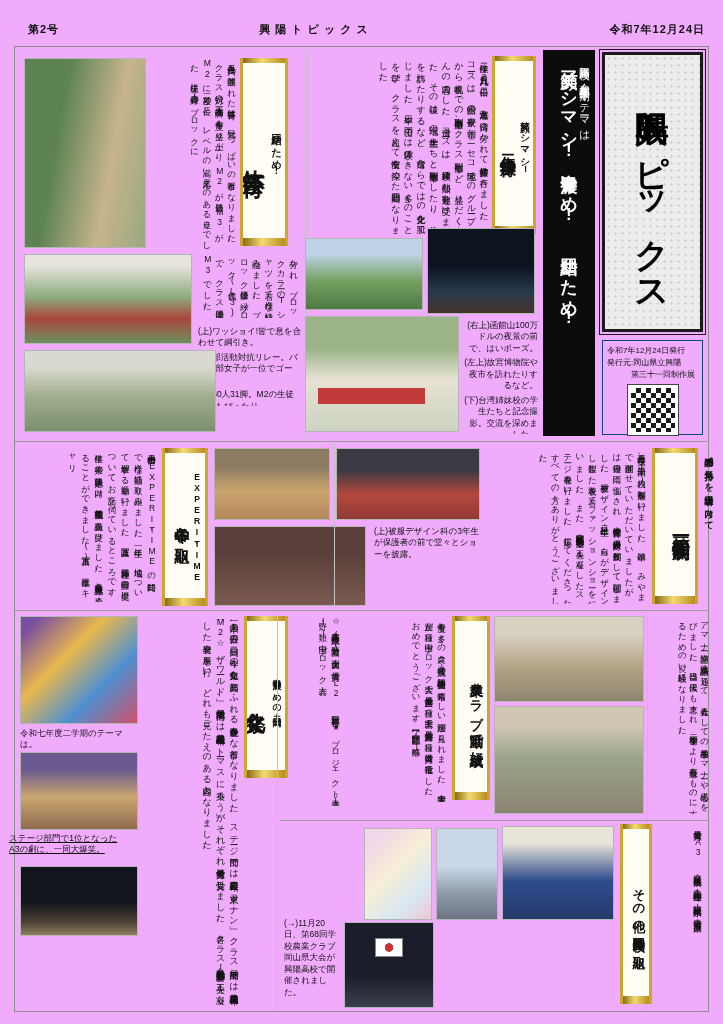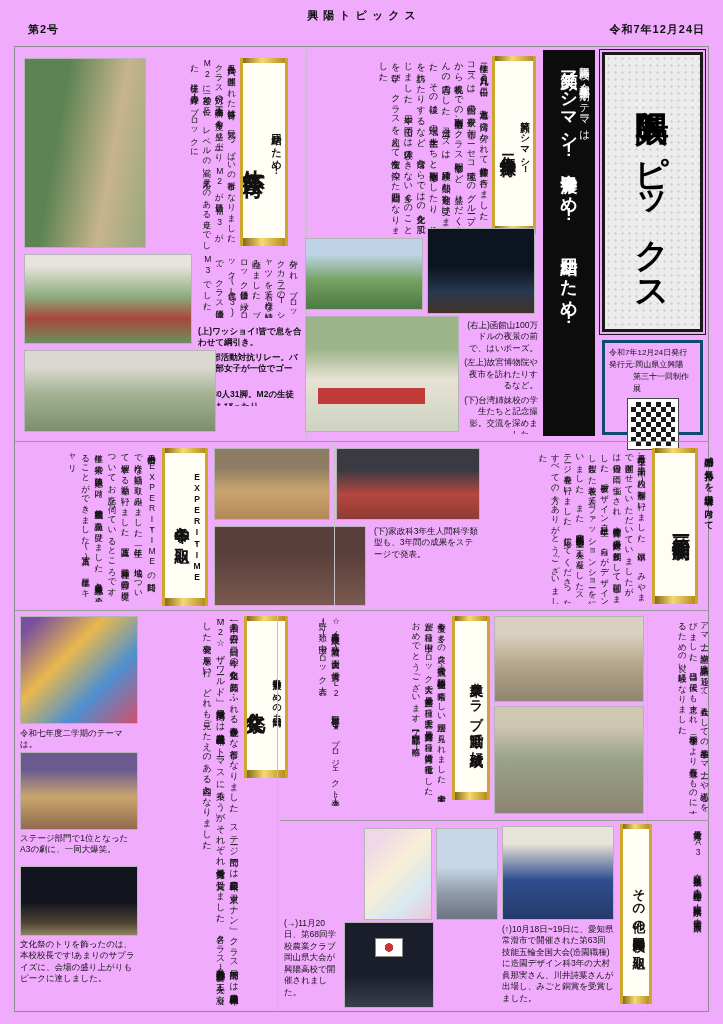--- a/index.html
+++ b/index.html
@@ -28,21 +28,21 @@
   .masthead{border:3px solid #1a1a1a;outline:1px solid #1a1a1a;outline-offset:2px;
         background-color:#ececec;
         background-image:radial-gradient(#d2d2d2 1px,transparent 1.2px);background-size:7px 7px;
         display:flex;align-items:center;justify-content:center;}
   .masthead .mt{writing-mode:vertical-rl;text-orientation:upright;font-family:"DejaVu Serif","Liberation Serif",serif;
         font-weight:700;font-size:34px;letter-spacing:3px;color:#000;}
   .banner{background:#0c0c0c;color:#fff;writing-mode:vertical-rl;text-orientation:upright;
         padding:8px 4px;overflow:hidden;}
   .banner .sub{display:block;font-size:10.5px;letter-spacing:1px;line-height:1.2;}
   .banner .main{display:block;font-size:17px;font-weight:700;letter-spacing:1px;margin-left:4px;line-height:1.15;}
-  .pubbox{border:3px solid #0c4a6e;font-size:8px;line-height:1.5;padding:4px;}
+  .pubbox{border:1px solid #0c4a6e;font-size:8px;line-height:1.5;padding:4px;}
   .qr{width:44px;height:44px;margin:4px auto 0 auto;border:3px solid #fff;outline:1px solid #444;
       background:repeating-conic-gradient(#1a1a1a 0 25%,#fff 0 50%);background-size:10px 10px;}
   .hdr{font-size:11px;font-weight:700;letter-spacing:1px;}
   
   .p-tug{background:linear-gradient(100deg,#5d8354 30%,#c7b48c 68%,#9aa87e);}
   .p-relay{background:linear-gradient(180deg,#e6e4dc 12%,#8cab7c 48%,#a8473c 72%,#6d8f5f);}
   .p-run{background:linear-gradient(180deg,#d9d9d1 20%,#a2b091 55%,#7c8f6d);}
   .p-niseko{background:linear-gradient(180deg,#bed4e6 22%,#74a061 60%,#4e7a45);}
   .p-hakodate{background:linear-gradient(180deg,#0c1420 45%,#28394e 75%,#43332a);}
   .p-taiwan{background:linear-gradient(180deg,#9cb489 28%,#e7e2d4 55%,#cdd3c0);}
@@ -62,35 +62,35 @@
   .p-a3{background:linear-gradient(180deg,#6b5a8f 22%,#caa66f 58%,#8f6b4f);}
   .p-principal{background:linear-gradient(180deg,#13151e 52%,#4f4335 82%,#8f8062);}
   .redstrip{position:absolute;left:8%;top:62%;width:70%;height:14%;background:#c23b3b;}
 </style>
 </head>
 <body>
 
 <div class="page">
 
   <div class="abs hdr" style="left:28px;top:22px;">第2号</div>
-  <div class="abs hdr" style="left:0;top:8px;width:628px;text-align:center;margin-left:48px;">興 陽 ト ピ ッ ク ス</div>
+  <div class="abs hdr" style="left:0;top:22px;width:628px;text-align:center;">興 陽 ト ピ ッ ク ス</div>
   <div class="abs hdr" style="right:18px;top:22px;">令和7年12月24日</div>
 
   <div class="abs frame" style="left:14px;top:46px;width:695px;height:966px;"></div>
 
   <div class="abs hbox" style="left:240px;top:58px;width:48px;height:188px;">
     <span class="kick">団結かため!</span>
     <span class="ttl" style="font-size:24px;">体育祭</span>
   </div>
   <div class="abs v body-text" style="left:148px;top:58px;width:90px;height:192px;font-size:8.5px;line-height:1.45;">九月二十六日に開催された体育祭は、元気いっぱいの行事となりました。クラス対抗の三十人三十一脚は今年度も盛り上がり、M2が優勝、M3がM2に一秒差で二位と、レベルの高い見応えのある走りでした。生徒は赤・青・緑のブロックに</div>
   <div class="abs photo p-tug" style="left:24px;top:58px;width:122px;height:190px;"></div>
 
   <div class="abs v body-text" style="left:198px;top:254px;width:102px;height:64px;font-size:8.5px;line-height:1.45;">分かれ、ブロックカラーのTシャツを着て様々な競技に臨みました。ブロック優勝は緑ブロック(代表L3)で、クラス優勝はM3でした。</div>
   <div class="abs photo p-relay" style="left:24px;top:254px;width:168px;height:90px;"></div>
-  <div class="abs cap" style="left:198px;top:326px;width:104px;height:80px;font-weight:bold;">
+  <div class="abs cap" style="left:198px;top:326px;width:104px;height:80px;">
     <p>(上)ワッショイ!皆で息を合わせて綱引き。</p>
     <p>(中)部活動対抗リレー。バスケ部女子が一位でゴール。</p>
     <p>(下)30人31脚。M2の生徒の息もぴったり。</p>
   </div>
   <div class="abs photo p-run" style="left:24px;top:350px;width:192px;height:82px;"></div>
 
   <div class="abs vline" style="left:306px;top:50px;height:388px;"></div>
 
   <div class="abs hbox" style="left:492px;top:56px;width:44px;height:178px;">
     <span class="kick" style="font-size:9.5px;">笑顔マシマシ!</span>
@@ -134,31 +134,30 @@
 
   <div class="abs vline" style="left:334px;top:444px;height:162px;"></div>
 
   <div class="abs v" style="left:701px;top:450px;width:14px;height:152px;font-size:9px;font-weight:700;letter-spacing:1px;">感謝の気持ちを保護者に向けて</div>
   <div class="abs hbox" style="left:652px;top:448px;width:46px;height:156px;">
     <span class="ttl" style="font-size:18px;">第三十一回制作展</span>
   </div>
   <div class="abs v body-text" style="left:484px;top:448px;width:164px;height:156px;font-size:8.5px;line-height:1.45;">十月五日午後、第三十一回(校内)制作展を行いました。例年は、みやま公園で開催させていただいていましたが、今年度は連日の雨に悩まされ、本校体育館で保護者対象の制作展として開催しました。被服デザイン科二・三年生は、自らがデザインし製作した衣装を着てファッションショーを行いました。また、家政科三年生人間科学類型も工夫を凝らしたステージ発表を行いました。応援してくださったすべての方々、ありがとうございました。</div>
   <div class="abs photo p-aud" style="left:336px;top:448px;width:144px;height:72px;"></div>
   <div class="abs cap" style="left:374px;top:526px;width:106px;height:78px;">
-    <p>(下)家政科3年生人間科学類型も、3年間の成果をステージで発表。</p>
+    <p>(上)被服デザイン科の3年生が保護者の前で堂々とショーを披露。</p>
   </div>
 
   <div class="abs hline" style="left:15px;top:610px;width:694px;"></div>
 
   <div class="abs photo p-open" style="left:20px;top:616px;width:118px;height:108px;"></div>
   <div class="abs cap" style="left:20px;top:728px;width:118px;height:22px;">令和七年度二学期のテーマは。</div>
   <div class="abs photo p-a3" style="left:20px;top:752px;width:118px;height:78px;"></div>
-  <div class="abs cap" style="left:20px;top:833px;width:118px;height:30px;">ステージ部門で1位となったA3の劇に、一同大爆笑。</div>
+  <div class="abs cap" style="left:9px;top:833px;width:118px;height:30px;text-decoration:underline;">ステージ部門で1位となったA3の劇に、一同大爆笑。</div>
   <div class="abs photo p-principal" style="left:20px;top:866px;width:118px;height:70px;"></div>
-  <div class="abs cap" style="left:20px;top:939px;width:118px;height:46px;">文化祭のトリを飾ったのは、本校校長です!あまりのサプライズに、会場の盛り上がりもピークに達しました。</div>
 
   <div class="abs hbox" style="left:244px;top:616px;width:44px;height:162px;">
     <span class="kick" style="font-size:9px;">青春濃いめの二日間!</span>
     <span class="ttl" style="font-size:20px;">文化祭</span>
   </div>
   <div class="abs v body-text" style="left:142px;top:616px;width:98px;height:392px;line-height:1.5;">十一月十四、十五日の二日間、今年の文化祭も笑顔あふれる青春色豊かな行事となりました。ステージ部門では農業科三年の「東京コナン」、クラス展示部門では農業機械科二年の「M2☆ザ・ワールド」、授業展示部門では農業機械科三年の「トーマスに乗ろう」がそれぞれ最優秀賞を受賞しました。各クラス・各科・各部活動・委員会が工夫を凝らした発表や展示を行い、どれも見ごたえのある内容となりました。</div>
 
   <div class="abs vline" style="left:277px;top:614px;height:396px;"></div>
 
   <div class="abs hbox" style="left:452px;top:616px;width:38px;height:184px;">
@@ -175,20 +174,19 @@
 
   <div class="abs hline" style="left:280px;top:820px;width:429px;"></div>
 
   <div class="abs photo p-fkstage" style="left:364px;top:828px;width:68px;height:92px;"></div>
   <div class="abs photo p-bldg" style="left:436px;top:828px;width:62px;height:92px;"></div>
   <div class="abs cap" style="left:284px;top:918px;width:56px;height:88px;">(→)11月20日、第68回学校農業クラブ岡山県大会が興陽高校で開催されました。</div>
   <div class="abs photo p-flag" style="left:344px;top:922px;width:90px;height:86px;">
     <div class="flagmark"></div>
   </div>
   <div class="abs photo p-medal" style="left:502px;top:826px;width:112px;height:94px;"></div>
-  <div class="abs cap" style="left:502px;top:924px;width:112px;height:84px;">(↑)10月18日~19日に、愛知県常滑市で開催された第63回技能五輪全国大会(造園職種)に造園デザイン科3年の大村眞那実さん、川井詩葉さんが出場し、みごと銅賞を受賞しました。</div>
 
   <div class="abs v body-text" style="left:658px;top:824px;width:46px;height:184px;font-size:8.5px;line-height:1.5;">最優秀賞 A3 白江琴葉・高月桃子 中島大空・小柳斗暉 古家咲姫・松永結奈 宮田菜子・河原康太</div>
   <div class="abs hbox" style="left:620px;top:824px;width:32px;height:180px;">
     <span class="ttl" style="font-size:12.5px;">その他の興陽高校の取組</span>
   </div>
 
 </div>
 
 </body></html>

